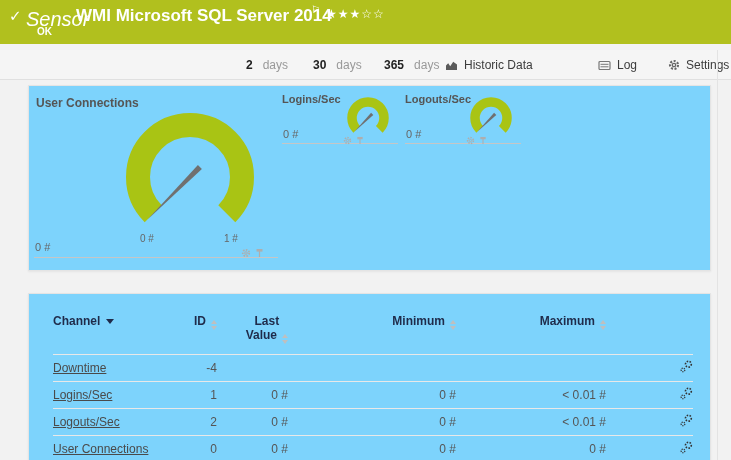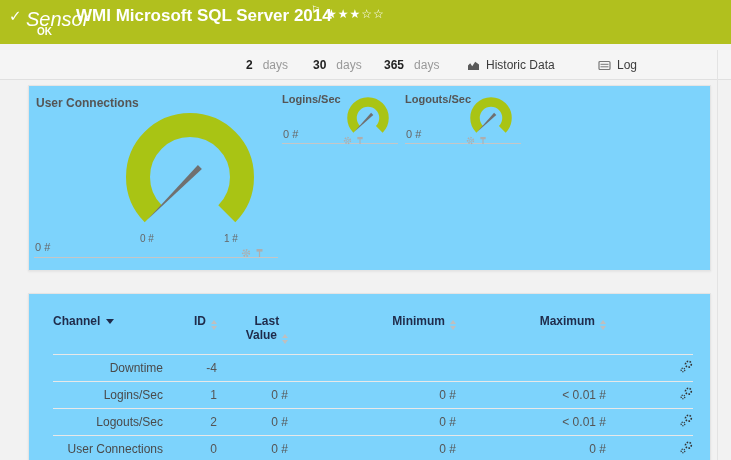--- a/index.html
+++ b/index.html
@@ -65,21 +65,21 @@
   .cell-icons { position:absolute; display:flex; gap:4px; align-items:center; }
   .cell-main .cell-icons { right:14px; top:153px; }
   .cell-s1 .cell-icons, .cell-s2 .cell-icons { right:34px; top:40px; }
 
   
   table.channels { position:absolute; left:24px; top:8px; width:640px; border-collapse:collapse; font-size:12px; }
   table.channels th { color:#1f2b4a; font-weight:bold; text-align:right; vertical-align:top; padding:12px 0 10px 0; }
   table.channels th.col-channel { text-align:left; }
   table.channels td { border-top:1px solid #e8e8e8; height:27px; text-align:right; color:#555; padding:0; }
   table.channels tr.row:last-child td { border-bottom:1px solid #e8e8e8; }
-  table.channels td.col-channel { text-align:right; color:#4a4a4a; }
+  table.channels td.col-channel { text-align:left; color:#4a4a4a;text-decoration:underline; }
   .col-channel { width:110px; }
   .col-id      { width:54px; }
   .col-last    { width:71px; }
   .col-min     { width:168px; }
   .col-max     { width:150px; }
   .col-actions { width:87px; }
   td.col-actions { text-align:center; padding-left:30px; }
 
   .hdr-center { display:inline-block; text-align:center; }
   .sort-pair { display:inline-flex; flex-direction:column; gap:2px; margin-left:5px; vertical-align:1px; }
@@ -113,40 +113,49 @@
   <div class="tab" style="left:313px;">
     <span class="num">30</span>
     <span class="unit">days</span>
   </div>
 
   <div class="tab" style="left:384px;">
     <span class="num">365</span>
     <span class="unit">days</span>
   </div>
 
-  <div class="tab" style="left:467px;">
+  <div class="tab" style="left:445px;">
     <span class="tab-icon">
       <svg width="13" height="11" viewBox="0 0 13 11">
         <path d="M1 10 V5.5 L3.2 3.2 5.2 6.2 8.2 1.8 12 4.5 V10 Z" fill="#5a5a5a"></path>
       </svg>
     </span>
     <span>Historic Data</span>
   </div>
 
   <div class="tab" style="left:598px;">
     <span class="tab-icon">
       <svg width="13" height="11" viewBox="0 0 13 11">
         <rect x="1" y="1.5" width="11" height="8" rx="1" fill="none" stroke="#777" stroke-width="1.2"></rect>
         <line x1="2.5" y1="4.3" x2="10.5" y2="4.3" stroke="#777" stroke-width="1"></line>
         <line x1="2.5" y1="6.8" x2="10.5" y2="6.8" stroke="#777" stroke-width="1"></line>
       </svg>
     </span>
     <span>Log</span>
   </div>
 
+  <div class="tab" style="left:668px;">
+    <span class="tab-icon">
+      <svg width="12" height="12" viewBox="0 0 12 12">
+        <circle cx="6" cy="6" r="4" fill="none" stroke="#666" stroke-width="2.1" stroke-dasharray="2 1.6"></circle>
+        <circle cx="6" cy="6" r="1.7" fill="none" stroke="#666" stroke-width="1.3"></circle>
+      </svg>
+    </span>
+    <span>Settings</span>
+  </div>
 </div>
 
 <div class="panel panel-gauges">
 
   <div class="gauge-cell cell-main">
     <span class="gauge-title">User Connections</span>
 
     <svg class="main-gauge-svg" width="150" height="150" viewBox="0 0 150 150">
       <path d="M35.2 108.8 A52 52 0 1 1 108.8 108.8" fill="none" stroke="#a9c414" stroke-width="24"></path>
       <polygon points="29.6,114.4 83.9,64.1 79.9,60.1" fill="#707070"></polygon>

